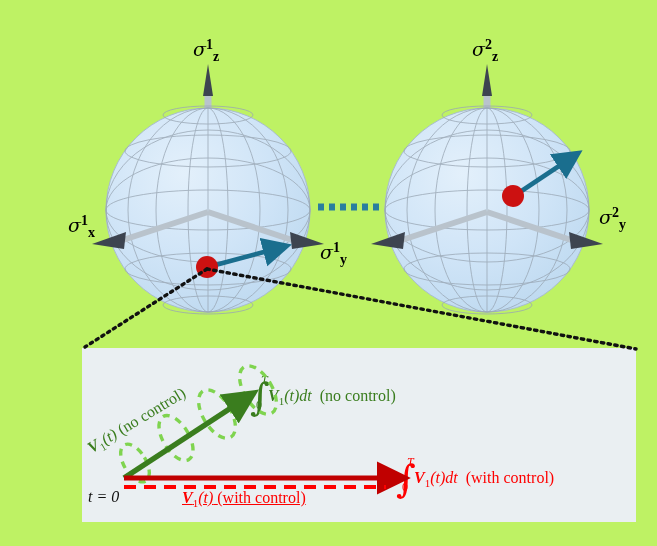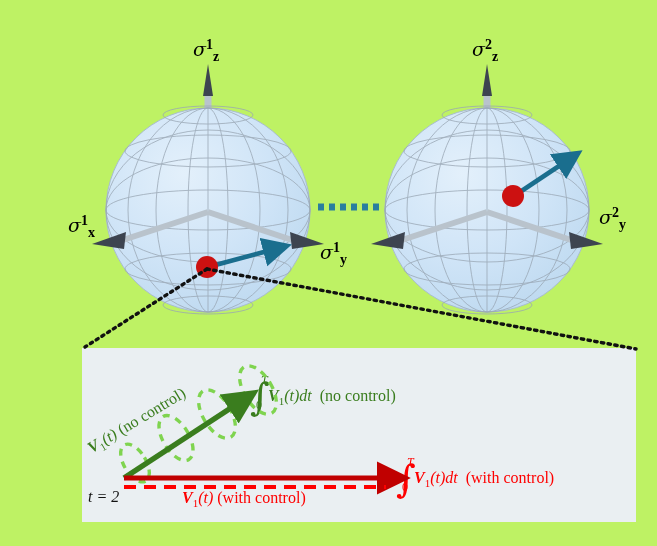--- a/index.html
+++ b/index.html
@@ -281,24 +281,24 @@
 
   <div class="lbl inset-lbl green-txt" style="left:248px; top:388px;">
     <span class="integ">
       <span class="sgn">∫</span>
       <span class="upper">T</span>
       <span class="lower">0</span>
     </span><span class="vb">V</span><sub>1</sub><span class="it">(t)</span><span class="it">dt</span>&nbsp;&nbsp;<span>(no control)</span>
   </div>
 
   <div class="lbl inset-lbl blk-txt" style="left:88px; top:489px;">
-    <span class="it">t = 2</span>
-  </div>
-
-  <div class="lbl inset-lbl red-txt" style="left:182px; top:490px;">
+    <span class="it">t = 0</span>
+  </div>
+
+  <div class="lbl inset-lbl red-txt" style="left:182px; top:490px;text-decoration:underline;">
     <span class="vb">V</span><sub>1</sub><span class="it">(t)</span>&nbsp;<span>(with control)</span>
   </div>
 
   <div class="lbl inset-lbl red-txt" style="left:394px; top:470px;">
     <span class="integ">
       <span class="sgn">∫</span>
       <span class="upper">T</span>
       <span class="lower">0</span>
     </span><span class="vb">V</span><sub>1</sub><span class="it">(t)</span><span class="it">dt</span>&nbsp;&nbsp;<span>(with control)</span>
   </div>

